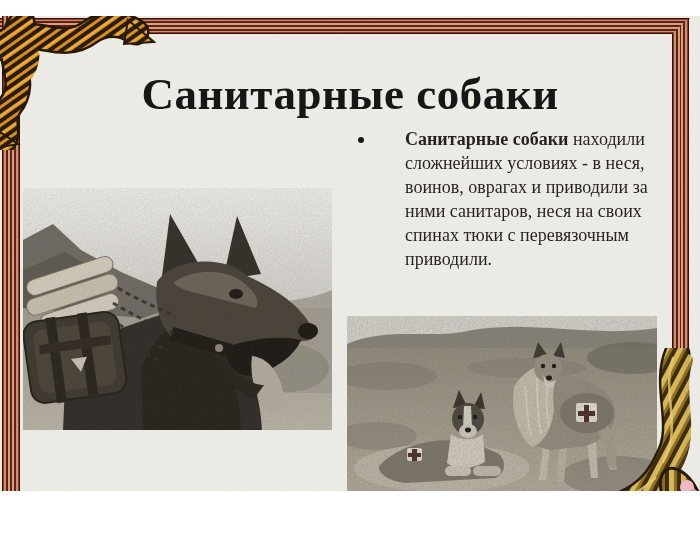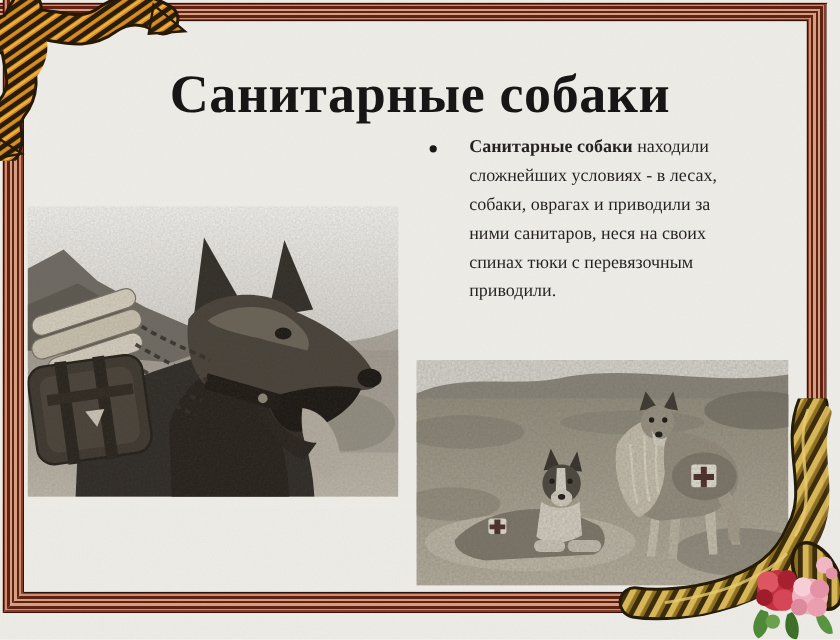--- a/index.html
+++ b/index.html
@@ -1,17 +1,17 @@
 <!DOCTYPE html>
 <html><head>
 <meta charset="utf-8">
 <style>
   html,body{margin:0;padding:0;}
   body{width:700px;height:533px;overflow:hidden;font-family:"Liberation Serif",serif;}
-  .slide{position:absolute;left:0;top:0;width:700px;height:533px;background:#efede8;overflow:hidden;}
+  .slide{position:absolute;left:0;top:16px;width:700px;height:475px;background:#efede8;overflow:hidden;}
 
   
   .frame{position:absolute;}
   .stripe-v{background:linear-gradient(90deg,
     #30100a 0%,#30100a 6%,#8a3a24 6%,#8a3a24 13%,#d09070 13%,#d09070 21%,
     #5e2012 21%,#5e2012 33%,#d8a080 33%,#d8a080 45%,#5e2012 45%,#5e2012 55%,
     #d8a080 55%,#d8a080 67%,#5e2012 67%,#5e2012 79%,#d09070 79%,#d09070 87%,
     #8a3a24 87%,#8a3a24 94%,#30100a 94%,#30100a 100%);}
   .stripe-h{background:linear-gradient(180deg,
     #30100a 0%,#30100a 6%,#8a3a24 6%,#8a3a24 13%,#d09070 13%,#d09070 21%,
@@ -25,21 +25,21 @@
   .frame-left{left:2px;top:0;width:18px;height:511px;
     clip-path:polygon(0 0,100% 0,100% calc(100% - 18px),0 100%);}
   .frame-bottom{left:2px;top:493px;width:560px;height:18px;
     clip-path:polygon(18px 0,100% 0,100% 100%,0 100%);}
 
   
   .title{position:absolute;left:30px;right:30px;top:22px;text-align:center;
     font-size:45px;font-weight:bold;color:#151313;letter-spacing:.5px;}
   .bullet-row{position:absolute;left:358px;top:111px;width:318px;display:flex;}
   .dot{width:6px;height:6px;border-radius:50%;background:#181414;margin-top:10px;flex:0 0 6px;}
-  .btext{margin-left:27px;font-size:15px;line-height:24px;color:#241f1f;}
+  .btext{margin-left:41px;font-size:18px;line-height:24px;color:#241f1f;}
   .btext .lead{font-weight:bold;}
 
   .photo{position:absolute;}
   .deco{position:absolute;pointer-events:none;}
   .noise{position:absolute;left:0;top:0;width:700px;height:533px;pointer-events:none;opacity:.55;}
 </style>
 </head>
 <body>
 
 <div class="slide">
@@ -177,22 +177,22 @@
       <rect x="229" y="87" width="21" height="19" rx="2" fill="#e8e3d6"></rect>
       <path d="M237,89 h5 v6 h6 v5 h-6 v6 h-5 v-6 h-6 v-5 h6 Z" fill="#4a2a24"></path>
     </g>
     <rect width="310" height="188" filter="url(#p2n)"></rect>
   </svg>
 
   <div class="bullet-row">
     <span class="dot"></span>
     <div class="btext">
       <div><span class="lead">Санитарные собаки</span><span> находили</span></div>
-      <div>сложнейших условиях - в лесах,</div>
-      <div>собаки, оврагах и приводили за</div>
+      <div>сложнейших условиях - в неся,</div>
+      <div>воинов, оврагах и приводили за</div>
       <div>ними санитаров, неся на своих</div>
       <div>спинах тюки с перевязочным</div>
       <div>приводили.</div>
     </div>
   </div>
 
   <svg class="deco" style="left:-4px;top:-4px;" width="250" height="138" viewBox="0 0 250 138">
     <defs>
       <pattern id="sgp" width="15" height="15" patternUnits="userSpaceOnUse" patternTransform="rotate(55)">
         <rect width="15" height="15" fill="#d98f1a"></rect>

